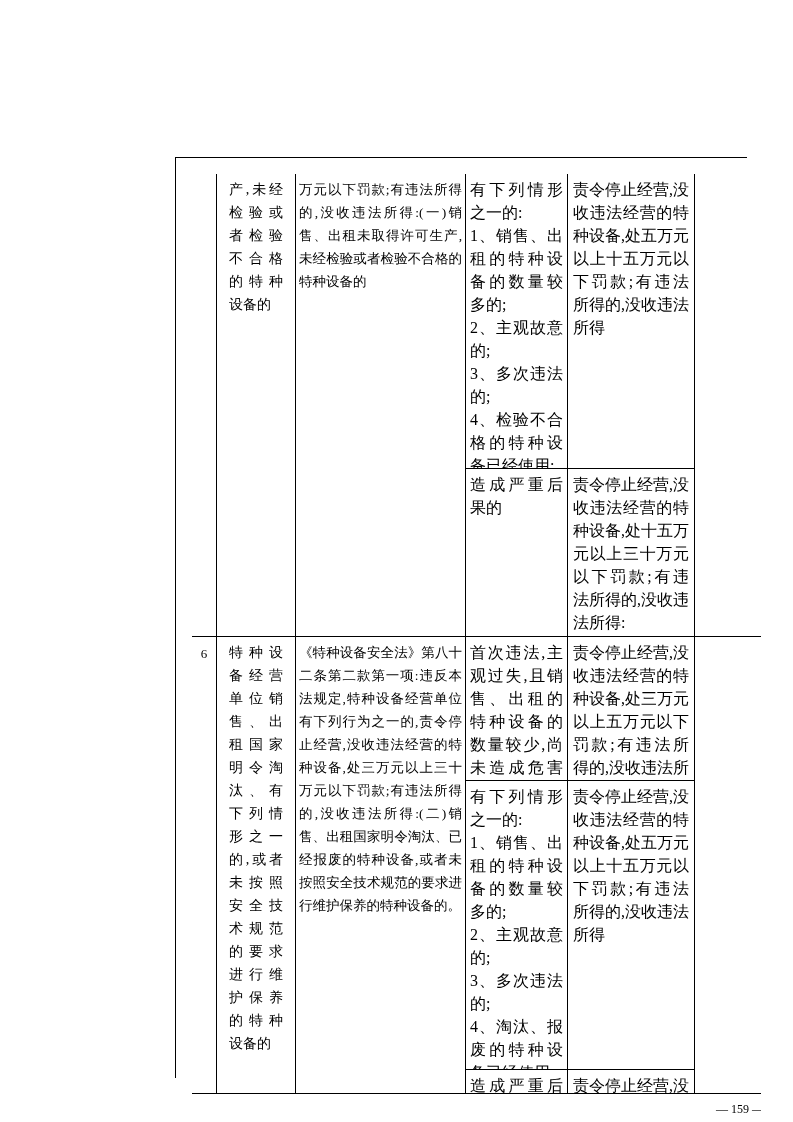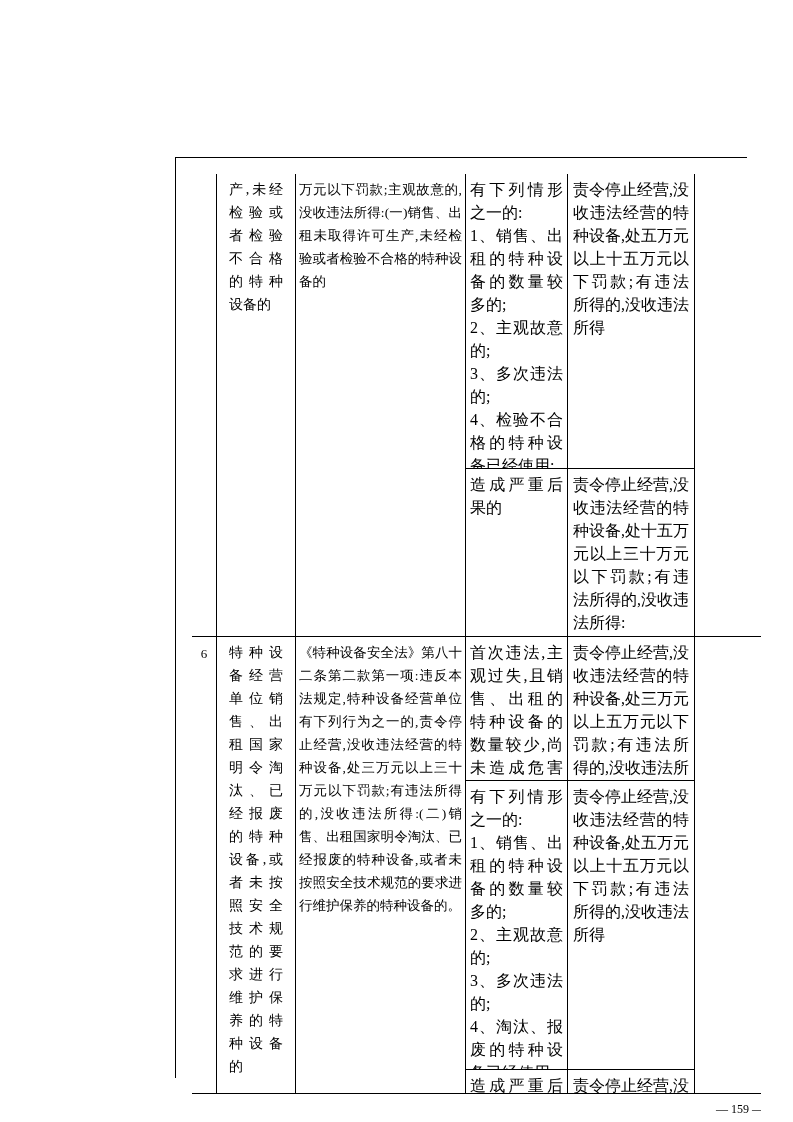--- a/index.html
+++ b/index.html
@@ -54,35 +54,35 @@
 </style>
 </head>
 <body>
 
 <div class="page">
 
   <div class="lawtable">
 
     <div class="cell seq-cell" style="left:0;   top:0; width:25px;  height:463px;"></div>
     <div class="cell v-cell jc" style="left:25px; top:0; width:79px;  height:463px;">产,未经检验或者检验不合格的特种设备的</div>
-    <div class="cell lb-cell jc" style="left:104px; top:0; width:170px; height:463px;">万元以下罚款;主观故意的,没收违法所得:(一)销售、出租未取得许可生产,未经检验或者检验不合格的特种设备的</div>
+    <div class="cell lb-cell jc" style="left:104px; top:0; width:170px; height:463px;">万元以下罚款;有违法所得的,没收违法所得:(一)销售、出租未取得许可生产,未经检验或者检验不合格的特种设备的</div>
 
     <div class="cell circ-cell jc" style="left:274px; top:0;     width:102px; height:295px;">有下列情形之一的:
 1、销售、出租的特种设备的数量较多的;
 2、主观故意的;
 3、多次违法的;
 4、检验不合格的特种设备已经使用;</div>
     <div class="cell pen-cell jc" style="left:376px; top:0;     width:127px; height:295px;">责令停止经营,没收违法经营的特种设备,处五万元以上十五万元以下罚款;有违法所得的,没收违法所得</div>
     <div class="cell circ-cell jc" style="left:274px; top:295px; width:102px; height:168px;">造成严重后果的</div>
     <div class="cell pen-cell jc" style="left:376px; top:295px; width:127px; height:168px;">责令停止经营,没收违法经营的特种设备,处十五万元以上三十万元以下罚款;有违法所得的,没收违法所得:</div>
 
     <div class="cell empty-cell" style="left:503px; top:0; width:68px; height:463px;"></div>
 
     <div class="cell seq-cell" style="left:0;   top:463px; width:25px;  height:457px;">6</div>
-    <div class="cell v-cell jc" style="left:25px; top:463px; width:79px;  height:457px;">特种设备经营单位销售、出租国家明令淘汰、已经报废的特种设备,或者未按照安全技术规范的要求进行维护保养的特种设备的</div>
+    <div class="cell v-cell jc" style="left:25px; top:463px; width:79px;  height:457px;">特种设备经营单位销售、出租国家明令淘汰、有下列情形之一的,或者未按照安全技术规范的要求进行维护保养的特种设备的</div>
     <div class="cell lb-cell jc" style="left:104px; top:463px; width:170px; height:457px;">《特种设备安全法》第八十二条第二款第一项:违反本法规定,特种设备经营单位有下列行为之一的,责令停止经营,没收违法经营的特种设备,处三万元以上三十万元以下罚款;有违法所得的,没收违法所得:(二)销售、出租国家明令淘汰、已经报废的特种设备,或者未按照安全技术规范的要求进行维护保养的特种设备的。</div>
 
     <div class="cell circ-cell jc" style="left:274px; top:463px; width:102px; height:144px;">首次违法,主观过失,且销售、出租的特种设备的数量较少,尚未造成危害后果</div>
     <div class="cell pen-cell jc" style="left:376px; top:463px; width:127px; height:144px;">责令停止经营,没收违法经营的特种设备,处三万元以上五万元以下罚款;有违法所得的,没收违法所得</div>
     <div class="cell circ-cell jc" style="left:274px; top:607px; width:102px; height:289px;">有下列情形之一的:
 1、销售、出租的特种设备的数量较多的;
 2、主观故意的;
 3、多次违法的;
 4、淘汰、报废的特种设备已经使用;</div>
     <div class="cell pen-cell jc" style="left:376px; top:607px; width:127px; height:289px;">责令停止经营,没收违法经营的特种设备,处五万元以上十五万元以下罚款;有违法所得的,没收违法所得</div>

